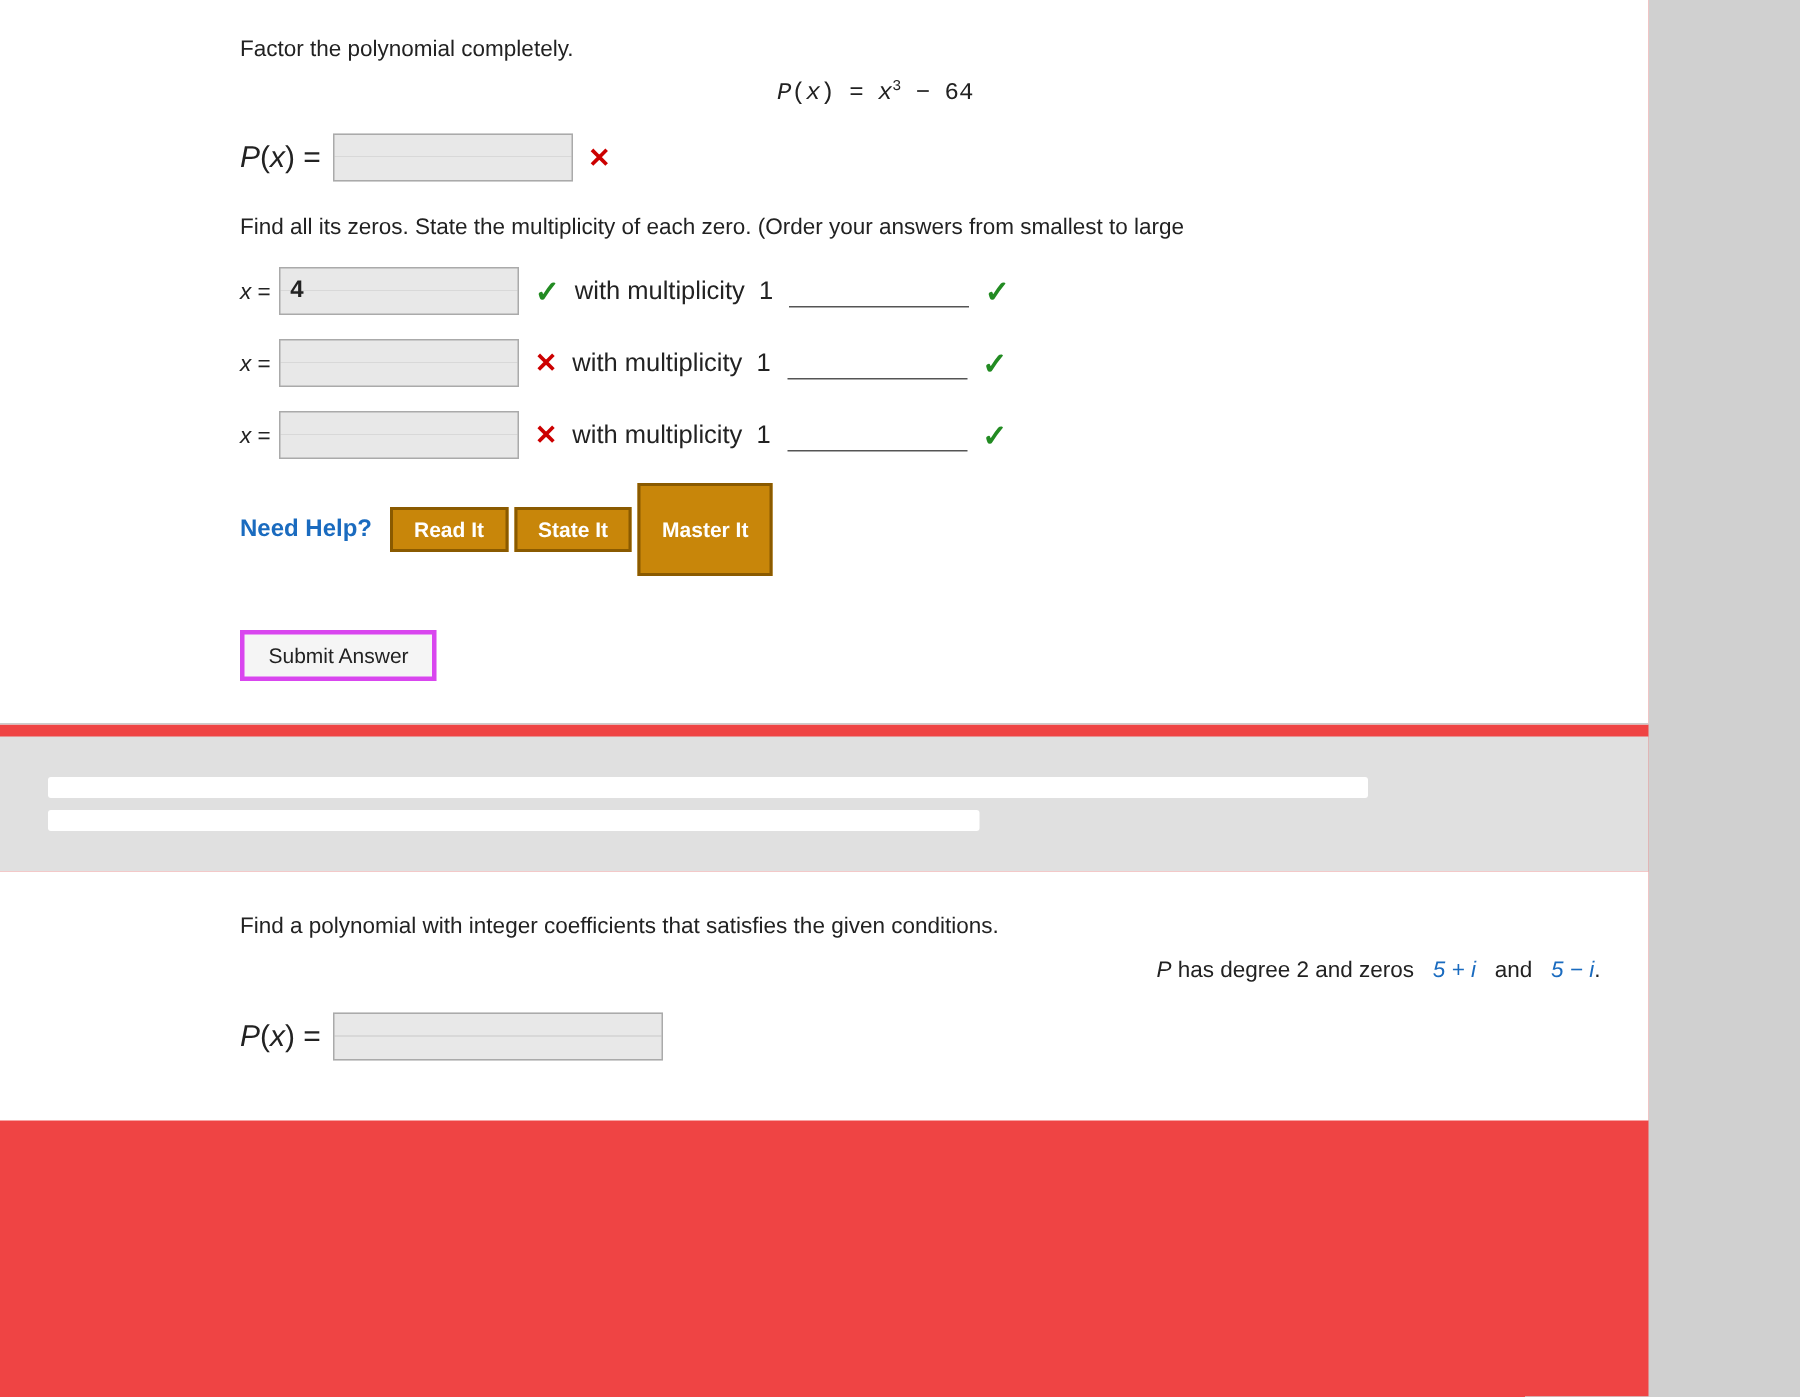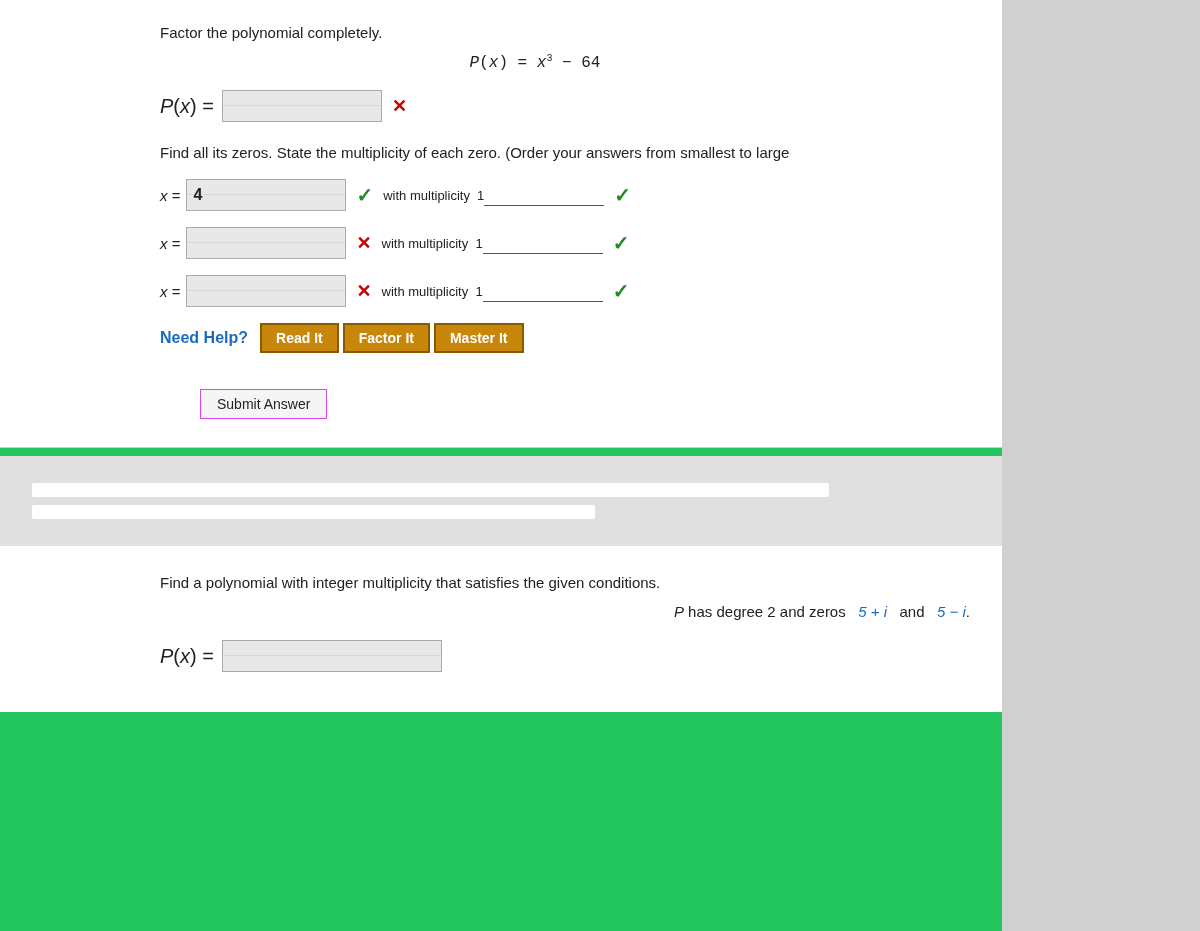--- a/index.html
+++ b/index.html
@@ -3,23 +3,23 @@
   <meta charset="utf-8">
   <style>
     * { box-sizing: border-box; margin: 0; padding: 0; }
     body {
       background: #d0d0d0;
       font-family: Arial, sans-serif;
       font-size: 15px;
       color: #222;
     }
     .page-wrapper {
-      width: 1002px;
+      width: 1099px;
       min-height: 931px;
-      background: #22c55e;
+      background: #ef4444;
       display: flex;
       flex-direction: column;
     }
     .top-section {
       background: #fff;
       margin: 0 0 8px 0;
       padding: 24px 32px 28px 160px;
       border-bottom: 1px solid #ccc;
     }
     .problem-title {
@@ -83,22 +83,22 @@
       align-items: center;
       margin-bottom: 16px;
       gap: 0;
     }
     .zeros-label {
       font-size: 15px;
       margin-right: 6px;
       white-space: nowrap;
     }
     .multiplicity-text {
-      font-size: 13px;
-      margin: 0 0 0 10px;
+      font-size: 17px;
+      margin: 0 11px 0 10px;
       white-space: nowrap;
       text-align: right;
     }
     .multiplicity-input {
       border: none;
       border-bottom: 1px solid #555;
       background: transparent;
       width: 120px;
       height: 22px;
       font-size: 15px;
@@ -132,33 +132,32 @@
       border: 2px solid #8a5a00;
       padding: 5px 14px;
       font-size: 14px;
       font-weight: bold;
       cursor: pointer;
     }
     .btn-master-it {
       background: #c8860a;
       color: #fff;
       border: 2px solid #8a5a00;
-      padding: 5px 14px;
+      padding: 21px 14px;
       font-size: 14px;
       font-weight: bold;
       cursor: pointer;
     }
     .submit-btn {
       background: #f5f5f5;
       color: #222;
-      border: 1px solid #d946ef;
+      border: 3px solid #d946ef;
       padding: 6px 16px;
       font-size: 14px;
       cursor: pointer;
-      margin-left: 40px;
     }
     .divider-section {
       background: #e0e0e0;
       height: 90px;
       margin: 0;
       display: flex;
       align-items: center;
       padding: 8px 32px;
     }
     .divider-lines {
@@ -277,39 +276,39 @@
       <span class="x-icon">✕</span>
       <span class="multiplicity-text">with multiplicity &nbsp;1</span>
       <input type="text" class="multiplicity-input" value="" style="">
       <span class="check-icon">✓</span>
     </div>
 
     
     <div class="need-help-row">
       <span class="need-help-label">Need Help?</span>
       <button class="btn-read-it">Read It</button>
-      <button class="btn-watch-it">Factor It</button>
+      <button class="btn-watch-it">State It</button>
       <button class="btn-master-it">Master It</button>
     </div>
 
     
     <button class="submit-btn">Submit Answer</button>
 
   </div>
 
   <div class="divider-section">
     <div class="divider-lines">
       <div class="divider-line"></div>
       <div class="divider-line short"></div>
     </div>
   </div>
 
   <div class="bottom-section">
 
-    <div class="bottom-title">Find a polynomial with integer multiplicity that satisfies the given conditions.</div>
+    <div class="bottom-title">Find a polynomial with integer coefficients that satisfies the given conditions.</div>
 
     <div class="bottom-eq-line">
       <span>
         <span class="italic-math">P</span> has degree 2 and zeros &nbsp;
         <span class="colored-blue">5 + <span class="italic-math">i</span></span>
         &nbsp; and &nbsp;
         <span class="colored-blue">5 − <span class="italic-math">i</span></span>.
       </span>
     </div>
 

